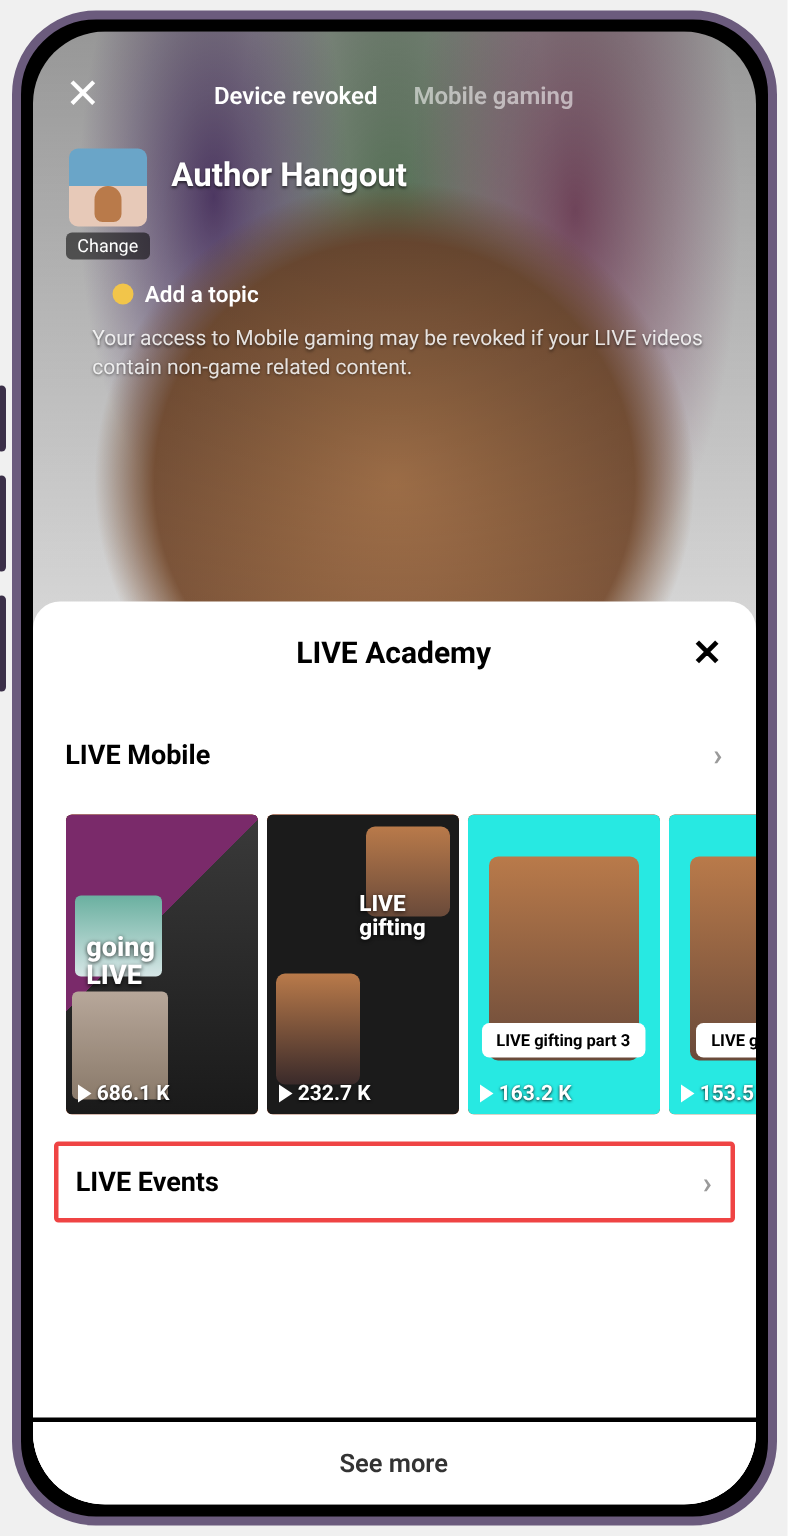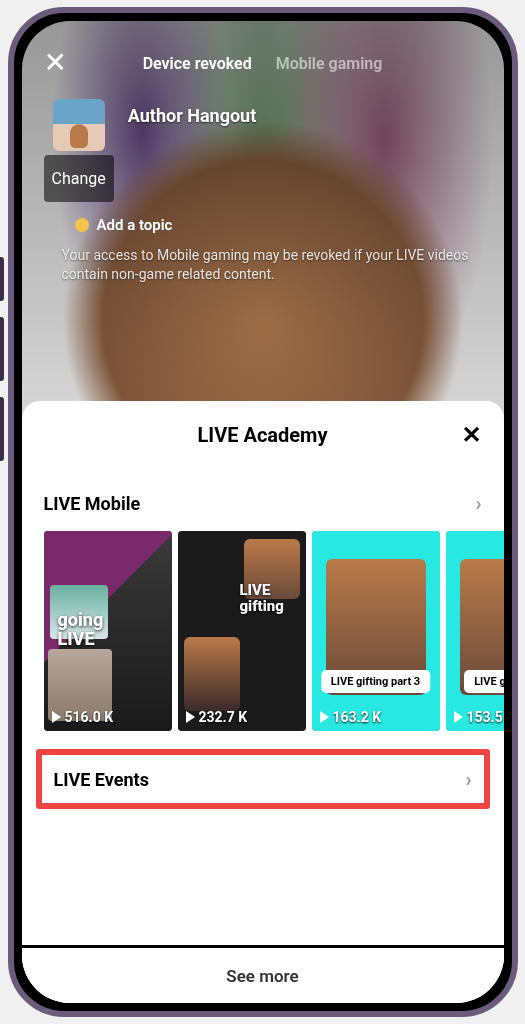--- a/index.html
+++ b/index.html
@@ -100,30 +100,30 @@
   .avatar::after {
     content: "";
     position: absolute;
     bottom: 3px; left: 50%; transform: translateX(-50%);
     width: 18px; height: 24px;
     background: #b97a4a;
     border-radius: 10px 10px 6px 6px;
   }
   .change-chip {
     margin-top: 4px;
-    font-size: 16px;
+    font-size: 12px;
     color: #fff;
     background: rgba(0,0,0,.55);
-    padding: 14px 8px;
+    padding: 2px 8px;
     border-radius: 4px;
     cursor: pointer;
   }
   .title {
     color: #fff;
-    font-size: 18px;
+    font-size: 22px;
     font-weight: 700;
     text-shadow: 0 1px 2px rgba(0,0,0,.6);
     padding-top: 6px;
     text-align: center;
   }
   .topic-row {
     position: relative;
     display: flex;
     align-items: center;
     gap: 8px;
@@ -189,20 +189,21 @@
     overflow: hidden;
   }
   .card {
     position: relative;
     width: 128px; height: 200px;
     border-radius: 4px;
     flex: none;
     background: #c2410c;
     color: #fff;
     overflow: hidden;
+    margin-top: 12px;
   }
   .card .art {
     position: absolute; inset: 0;
   }
   .card.c1 .art { background:
       linear-gradient(135deg, #7a2a6a 0 40%, transparent 40%),
       linear-gradient(#3a3a3a, #1a1a1a); }
   .card.c1 .art::before { content:""; position:absolute; left:6px; top:54px; width:58px; height:54px; background:linear-gradient(#6ab0a0,#d6e6e6); border-radius:4px;}
   .card.c1 .art::after { content:""; position:absolute; left:4px; bottom:10px; width:64px; height:72px; background:linear-gradient(#b7a79a,#8a7a6a); border-radius:4px;}
   .card.c2 .art { background:#1b1b1b; }
@@ -240,21 +241,21 @@
     text-shadow: 0 1px 2px rgba(0,0,0,.9);
   }
   .play-tri {
     width: 0; height: 0;
     border-left: 9px solid #fff;
     border-top: 6px solid transparent;
     border-bottom: 6px solid transparent;
   }
   .events-row {
     margin: 18px 14px 0;
-    border: 6px solid #ef4444;
+    border: 3px solid #ef4444;
     border-radius: 3px;
   }
   .events-row .section-row { padding: 12px 12px; }
   .see-more {
     position: absolute;
     left: 0; right: 0; bottom: 0;
     height: 58px;
     border-top: 3px solid #000000;
     display: flex; align-items: center; justify-content: center;
     font-size: 17px; font-weight: 600;
@@ -308,21 +309,21 @@
           <span class="chev">›</span>
         </div>
 
         <div class="cards">
           <div class="card c1">
             <div class="art"></div>
             <div class="txt">going
 LIVE</div>
             <div class="play-count">
               <span class="play-tri"></span>
-              <span>516.0 K</span>
+              <span>686.1 K</span>
             </div>
           </div>
           <div class="card c2">
             <div class="art"></div>
             <div class="txt">LIVE
 gifting</div>
             <div class="play-count">
               <span class="play-tri"></span>
               <span>232.7 K</span>
             </div>

